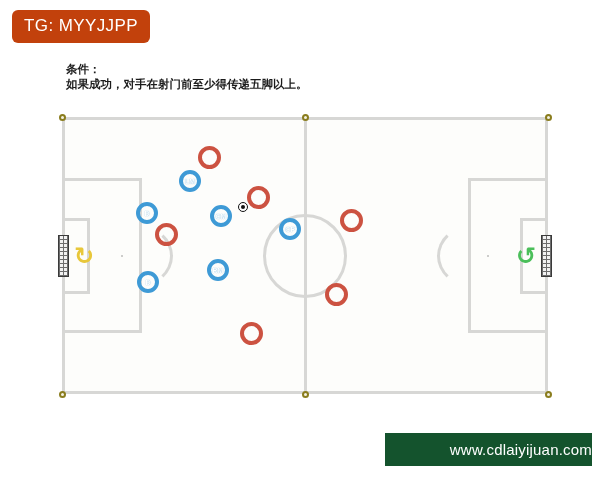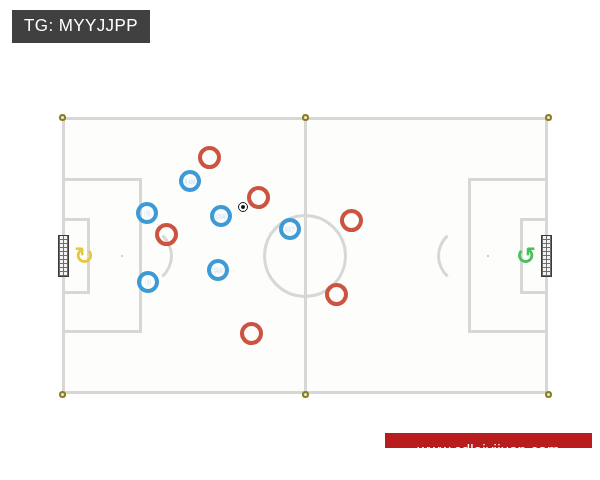--- a/index.html
+++ b/index.html
@@ -13,28 +13,29 @@
     position: relative;
     overflow: hidden;
     font-family: "Liberation Sans", sans-serif;
   }
 
   
   #tag-badge {
     position: absolute;
     left: 12px;
     top: 10px;
-    background: #404040;
+    background: #c2410c;
     color: #ffffff;
     font-size: 17px;
     line-height: 17px;
     padding: 7px 12px 9px 12px;
     letter-spacing: 0.4px;
     white-space: nowrap;
     font-family: "Liberation Sans", sans-serif;
+    border-radius: 6px;
   }
 
   
   #condition-block {
     position: absolute;
     left: 66px;
     top: 62px;
     width: 470px;
     color: #1b1b1b;
     font-size: 11.5px;
@@ -252,36 +253,38 @@
     box-sizing: border-box;
     z-index: 30;
   }
 
   
   #watermark {
     position: absolute;
     left: 385px;
     top: 433px;
     width: 207px;
-    height: 15px;
-    background: #b91c1c;
+    height: 33px;
+    background: #14532d;
     color: #ffffff;
     font-size: 15px;
     line-height: 33px;
-    text-align: center;
+    text-align: right;
     letter-spacing: 0.2px;
     font-family: "Liberation Sans", sans-serif;
   }
 </style>
 </head>
 <body>
 
 <div id="tag-badge">TG: MYYJJPP</div>
 
 <div id="condition-block">
+  <div>条件：</div>
+  <div>如果成功，对手在射门前至少得传递五脚以上。</div>
 </div>
 
 <div id="field-wrap">
 
   <div id="pitch">
     <div class="halfway-line"></div>
     <div class="centre-circle"></div>
 
     <div class="penalty-area left"></div>
     <div class="penalty-area right"></div>

